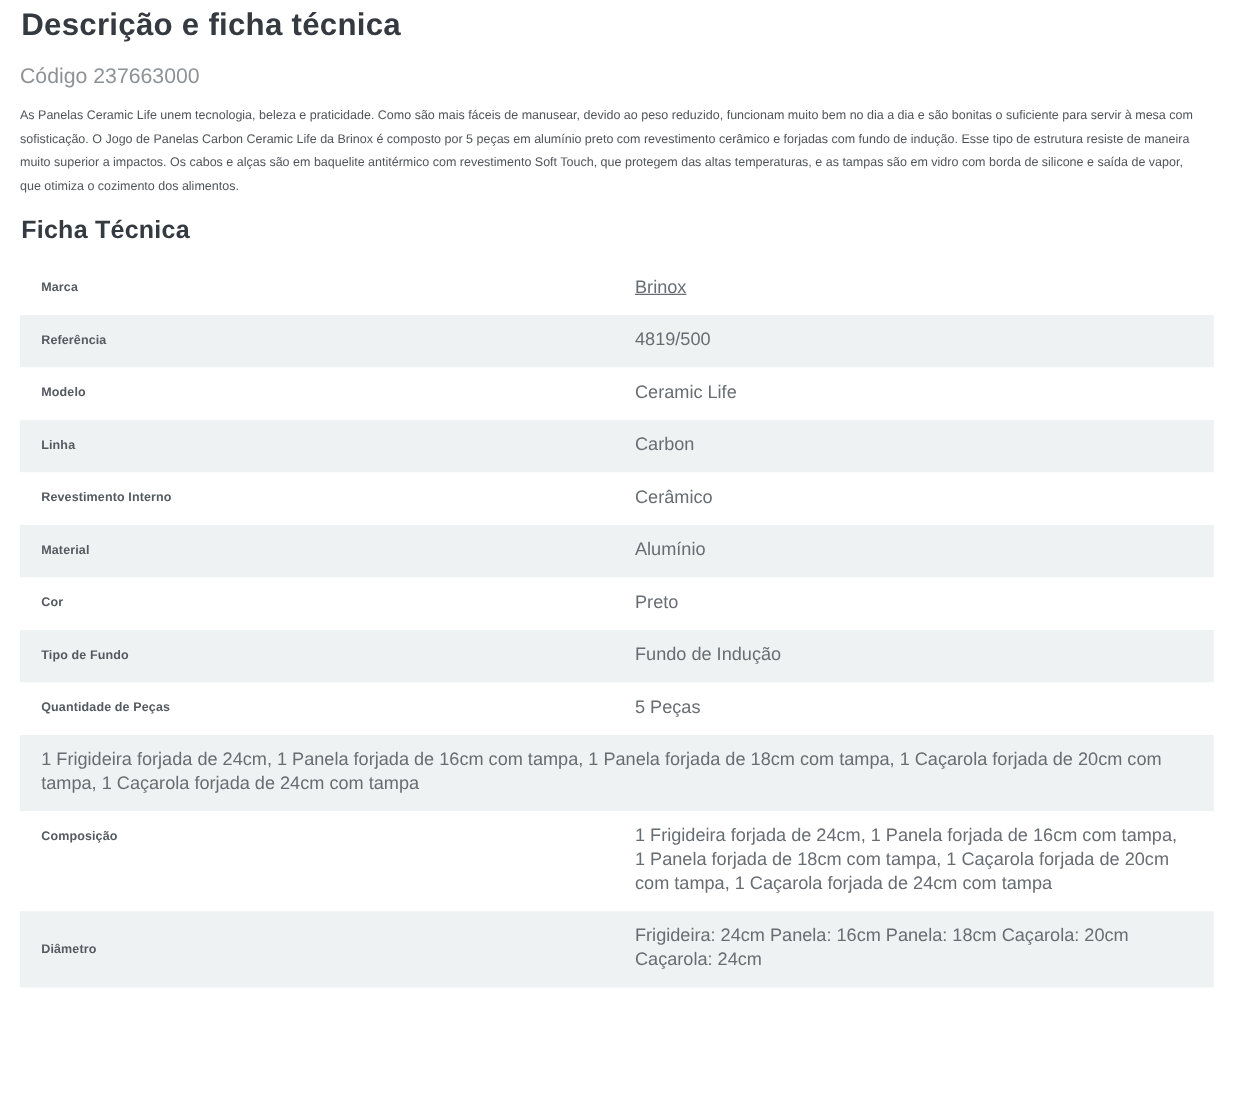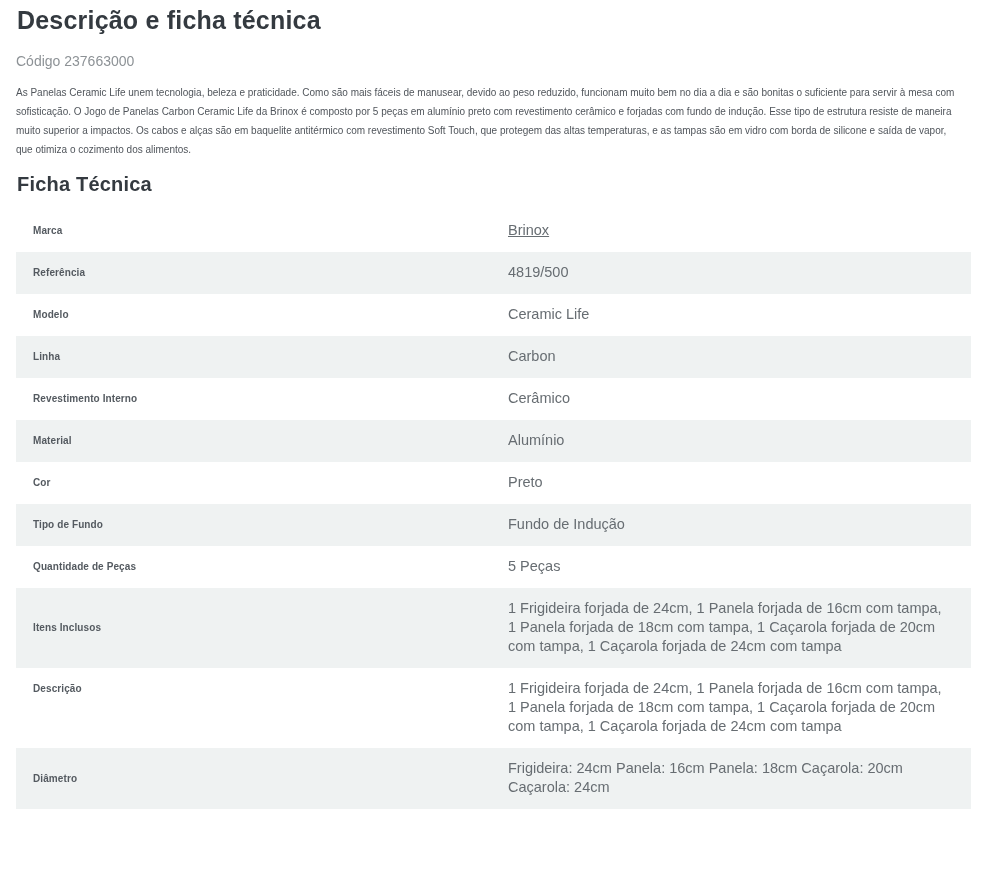--- a/index.html
+++ b/index.html
@@ -27,21 +27,21 @@
     margin: 0;
     font-size: 25px;
     line-height: 24px;
     font-weight: 700;
     letter-spacing: 0.2px;
     color: var(--heading-text);
     padding-left: 1px;
   }
   .product-code {
     margin: 20px 0 0 0;
-    font-size: 14px;
+    font-size: 17px;
     line-height: 18px;
     color: var(--muted-text);
   }
   .product-description {
     margin: 13px 0 0 0;
     font-size: 10px;
     line-height: 19px;
     color: var(--body-text);
     padding-right: 14px;
   }
@@ -134,25 +134,24 @@
       </div>
       <div class="spec-row alt">
         <div class="spec-label">Tipo de Fundo</div>
         <div class="spec-value">Fundo de Indução</div>
       </div>
       <div class="spec-row">
         <div class="spec-label">Quantidade de Peças</div>
         <div class="spec-value">5 Peças</div>
       </div>
       <div class="spec-row alt">
-        <div class="spec-label">Itens Inclusos</div>
         <div class="spec-value">1 Frigideira forjada de 24cm, 1 Panela forjada de 16cm com tampa, 1 Panela forjada de 18cm com tampa, 1 Caçarola forjada de 20cm com tampa, 1 Caçarola forjada de 24cm com tampa</div>
       </div>
       <div class="spec-row">
-        <div class="spec-label">Descrição</div>
+        <div class="spec-label">Composição</div>
         <div class="spec-value">1 Frigideira forjada de 24cm, 1 Panela forjada de 16cm com tampa, 1 Panela forjada de 18cm com tampa, 1 Caçarola forjada de 20cm com tampa, 1 Caçarola forjada de 24cm com tampa</div>
       </div>
       <div class="spec-row alt">
         <div class="spec-label">Diâmetro</div>
         <div class="spec-value">Frigideira: 24cm Panela: 16cm Panela: 18cm Caçarola: 20cm Caçarola: 24cm</div>
       </div>
     </div>
 </div>
 
 </body></html>

